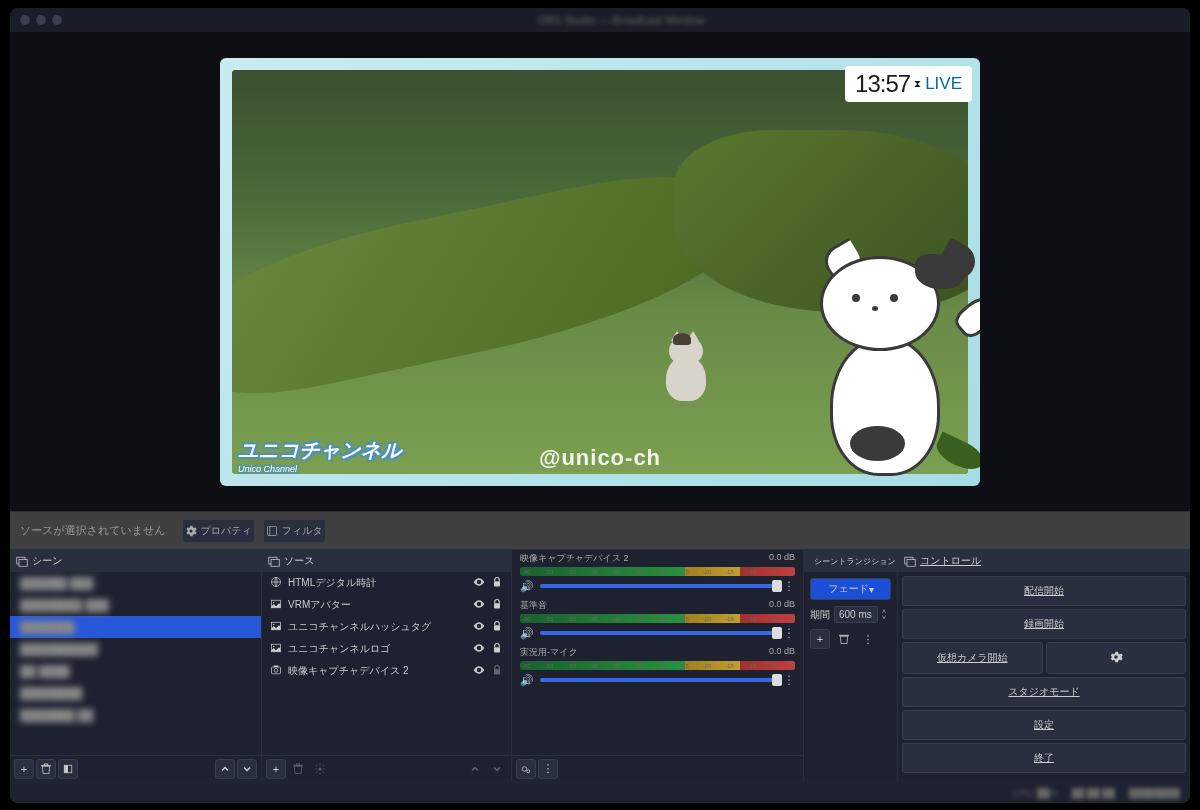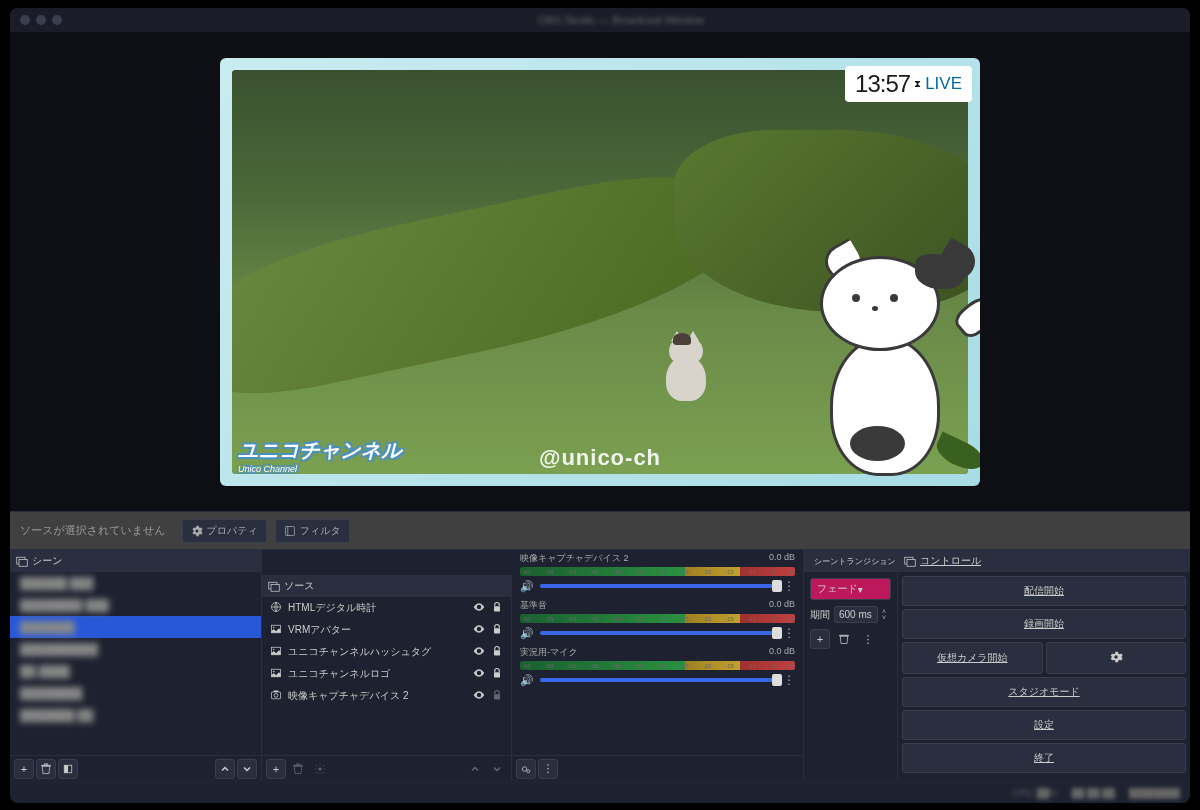--- a/index.html
+++ b/index.html
@@ -40,27 +40,27 @@
 .clock-time { font-size: 24px; font-weight: 400; color: #1a1a1a; letter-spacing: -1px; }
 .live-text { font-size: 17px; font-weight: 400; color: #0369a1; }
 .live-icon { font-size: 10px; color: #1a1a1a; }
 
 .channel-logo { position: absolute; bottom: 12px; left: 18px; color: #fff; font-size: 20px; font-weight: 700; text-shadow: 2px 2px 0 #4a90c0, -2px -2px 0 #4a90c0, 2px -2px 0 #4a90c0, -2px 2px 0 #4a90c0; font-style: italic; }
 .channel-sub { font-size: 9px; display: block; font-weight: 400; }
 .handle { position: absolute; bottom: 15px; left: 50%; transform: translateX(-50%); color: #fff; font-size: 22px; font-weight: 600; opacity: 0.9; letter-spacing: 1px; }
 
 .toolbar { height: 38px; background: #404040; border-top: 1px solid #2a2f3f; display: flex; align-items: center; padding: 0 10px; gap: 8px; }
 .toolbar-text { color: #999; font-size: 11px; flex: 0 0 auto; margin-right: 8px; }
-.tb-btn { background: #2a2f3f; border: 1px solid #3a3f4f; color: #aaa; padding: 4px 8px; border-radius: 3px; font-size: 10px; display: flex; align-items: center; gap: 4px; cursor: pointer; }
+.tb-btn { background: #2a2f3f; border: 1px solid #3a3f4f; color: #aaa; padding: 4px 2px; border-radius: 3px; font-size: 10px; display: flex; align-items: center; gap: 4px; cursor: pointer; }
 
 .panels { height: 232px; display: flex; background: #1e2230; border-top: 1px solid #2a2f3f; }
 .panel { border-right: 1px solid #2a2f3f; display: flex; flex-direction: column; overflow: hidden; }
 .panel:last-child { border-right: none; text-decoration: underline; }
 .p-scenes { width: 252px; }
-.p-sources { width: 250px; margin-top: 25px; }
+.p-sources { width: 250px; }
 .p-mixer { width: 292px; }
 .p-trans { width: 94px; }
 .p-controls { flex: 1; }
 
 .panel-header { height: 22px; background: #2a2f3f; display: flex; align-items: center; padding: 0 6px; gap: 4px; font-size: 10px; color: #ccc; }
 .panel-body { flex: 1; overflow: hidden; }
 .panel-footer { height: 26px; border-top: 1px solid #2a2f3f; display: flex; align-items: center; padding: 0 4px; gap: 2px; }
 
 .scene-item { padding: 5px 10px; font-size: 11px; color: #aaa; cursor: pointer; }
 .scene-item.selected { background: #2858d8; color: #fff; }
@@ -80,21 +80,21 @@
 .meter-r { background: linear-gradient(90deg, #a03030, #c04040); flex: 0 0 20%; }
 .meter-ticks { position: absolute; inset: 0; display: flex; justify-content: space-between; font-size: 6px; color: #666; padding: 0 2px; align-items: center; }
 .slider-row { display: flex; align-items: center; gap: 6px; }
 .vol-icon { width: 14px; font-size: 11px; color: #ccc; }
 .slider { flex: 1; height: 4px; background: #3a3f4f; border-radius: 2px; position: relative; }
 .slider-fill { position: absolute; left: 0; top: 0; bottom: 0; background: #3868e8; border-radius: 2px; }
 .slider-knob { position: absolute; top: -4px; width: 10px; height: 12px; background: #ddd; border-radius: 2px; }
 .dots-icon { color: #aaa; font-size: 12px; }
 
 .trans-body { padding: 6px; display: flex; flex-direction: column; gap: 6px; }
-.trans-select { background: #be185d; border: 1px solid #3a3f4f; color: #ccc; padding: 3px 6px; border-radius: 3px; font-size: 10px; display: flex; justify-content: flex-start; align-items: center; }
+.trans-select { background: #1d4ed8; border: 1px solid #3a3f4f; color: #ccc; padding: 3px 16px; border-radius: 3px; font-size: 10px; display: flex; justify-content: flex-end; align-items: center; }
 .trans-row { display: flex; align-items: center; gap: 4px; font-size: 10px; }
 .trans-input { background: #2a2f3f; border: 1px solid #3a3f4f; color: #ccc; padding: 2px 4px; width: 44px; font-size: 10px; border-radius: 2px; }
 .spinner { display: flex; flex-direction: column; font-size: 7px; color: #aaa; line-height: 6px; }
 
 .ctrl-body { padding: 4px; display: flex; flex-direction: column; gap: 3px; }
 .ctrl-btn { background: #2a2f3f; border: 1px solid #3a3f4f; color: #ccc; padding: 7px; border-radius: 3px; font-size: 10px; text-align: center; cursor: pointer; }
 .ctrl-row { display: flex; gap: 3px; border-radius: 15px; }
 .ctrl-row .ctrl-btn { flex: 1; }
 .ctrl-gear { width: 26px; flex: 0 0 26px; }
 

